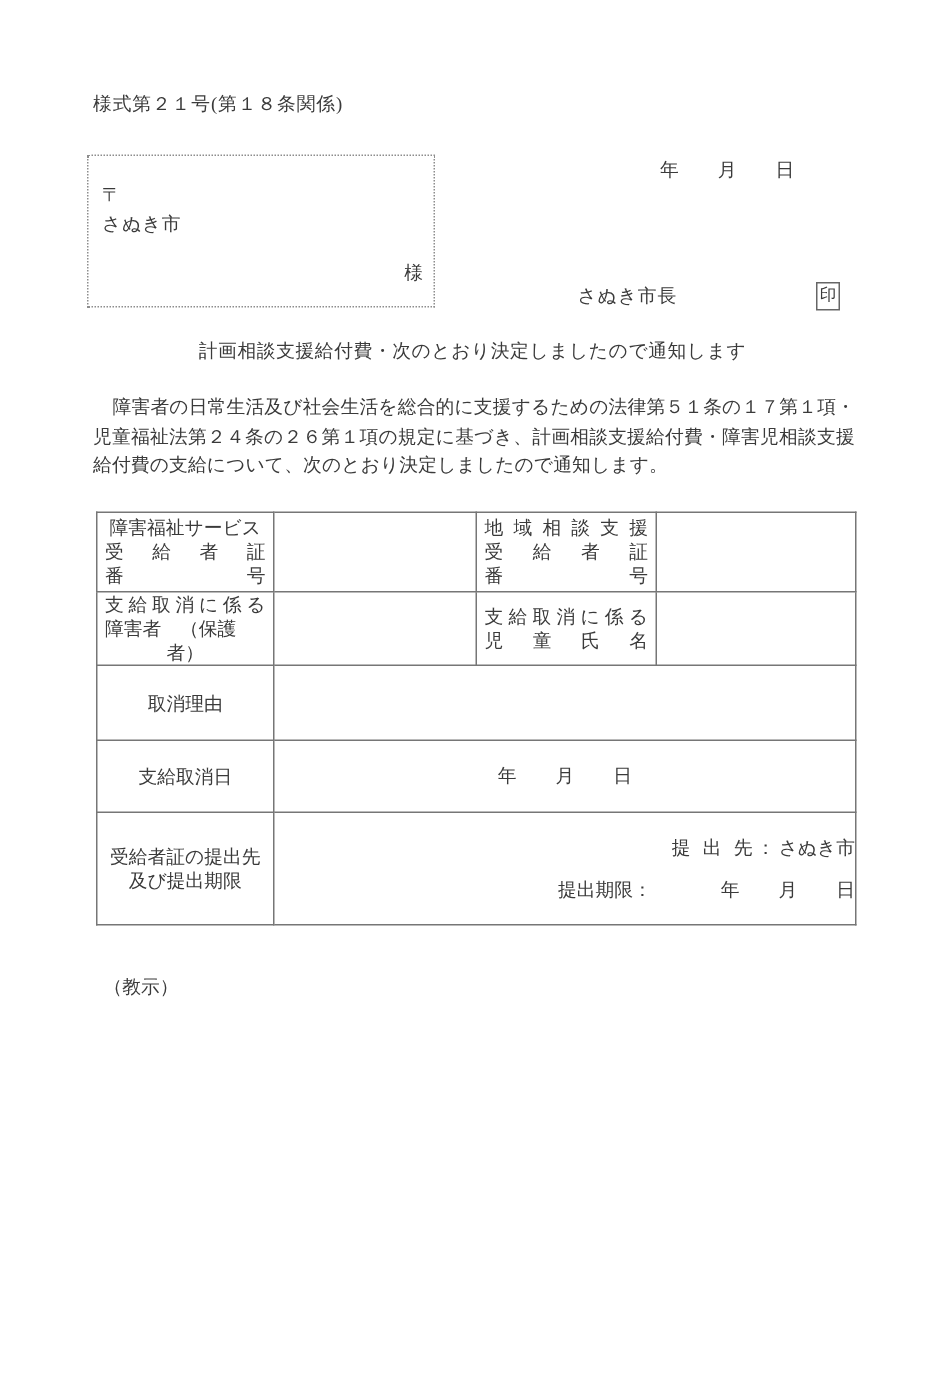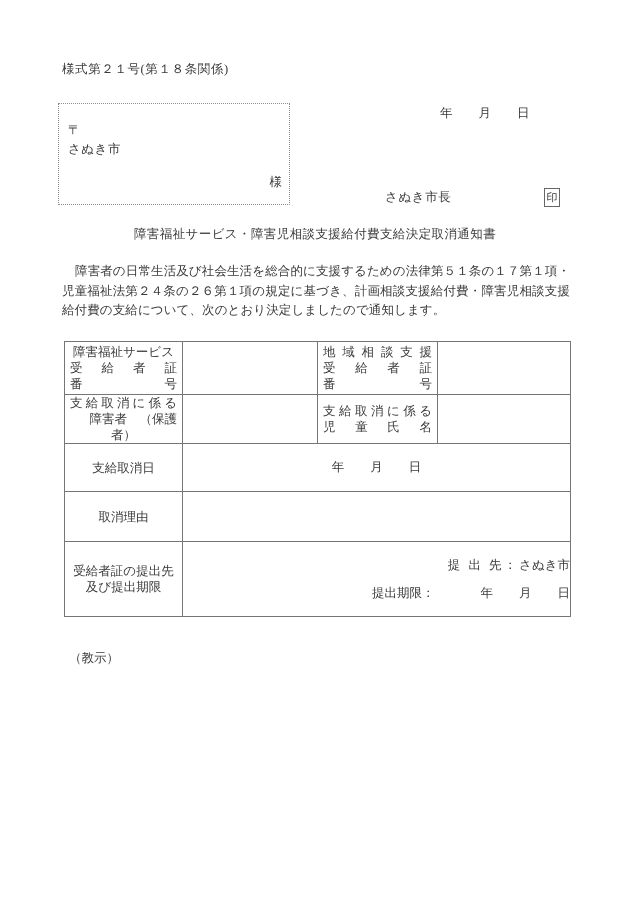--- a/index.html
+++ b/index.html
@@ -145,21 +145,21 @@
     line-height: 16px;
   }
   .lbl-spread span {
     display: block;
     text-align: justify;
     text-justify: inter-character;
     text-align-last: justify;
     padding: 0 5px;
   }
   .lbl-spread span.nospread {
-    text-align: right;
+    text-align: left;
     text-align-last: center;
   }
   .val { padding: 0; }
 
   
   .digits {
     display: flex;
     width: 100%;
     height: 100%;
   }
@@ -224,21 +224,21 @@
     <div class="addr-sama">様</div>
   </div>
 
   <div class="date-line">
     <span>年</span><span class="gap"></span><span>月</span><span class="gap"></span><span>日</span>
   </div>
 
   <div class="mayor-line">さぬき市長</div>
   <div class="seal-box">印</div>
 
-  <div class="doc-title">障害福祉サービス・障害児相談支援給付費支給決定取消通知書</div>
+  <div class="doc-title">計画相談支援給付費・次のとおり決定しましたので通知します</div>
 
   <div class="body-para"><span class="indent"></span><span>障害者の日常生活及び社会生活を総合的に支援するための法律第５１条の１７第１項・児童福祉法第２４条の２６第１項の規定に基づき、計画相談支援給付費・障害児相談支援給付費の支給について、次のとおり決定しましたので通知します。</span></div>
 
   <table class="main-table">
     <colgroup>
       <col style="width:118px">
       <col style="width:135px">
       <col style="width:120px">
       <col style="width:133px">
     </colgroup>
@@ -296,29 +296,29 @@
         </td>
         <td class="val"></td>
         <td class="lbl-spread">
           <span>支 給 取 消 に 係 る</span>
           <span>児　童　氏　名</span>
         </td>
         <td class="val"></td>
       </tr>
 
       <tr>
+        <td class="lbl" style="height:43px">取消理由</td>
+        <td class="val" colspan="3"></td>
+      </tr>
+
+      <tr>
         <td class="lbl" style="height:41px">支給取消日</td>
         <td class="val center-ymd" colspan="3">
           <span>年</span><span class="gap"></span><span>月</span><span class="gap"></span><span>日</span>
         </td>
-      </tr>
-
-      <tr>
-        <td class="lbl" style="height:43px">取消理由</td>
-        <td class="val" colspan="3"></td>
       </tr>
 
       <tr>
         <td class="lbl" style="height:51px">
           <div>受給者証の提出先</div>
           <div>及び提出期限</div>
         </td>
         <td class="val submit-cell" colspan="3">
           <div>
             <span class="k">提 出 先：</span><span>さぬき市</span>

